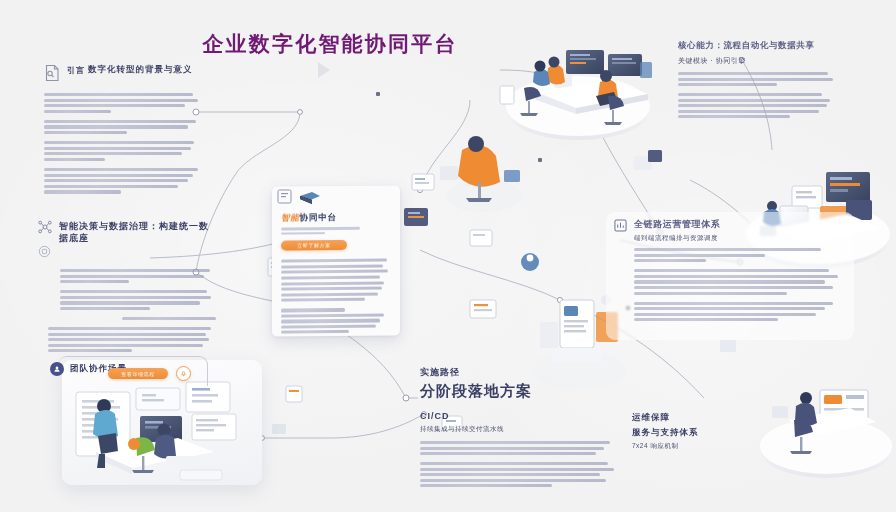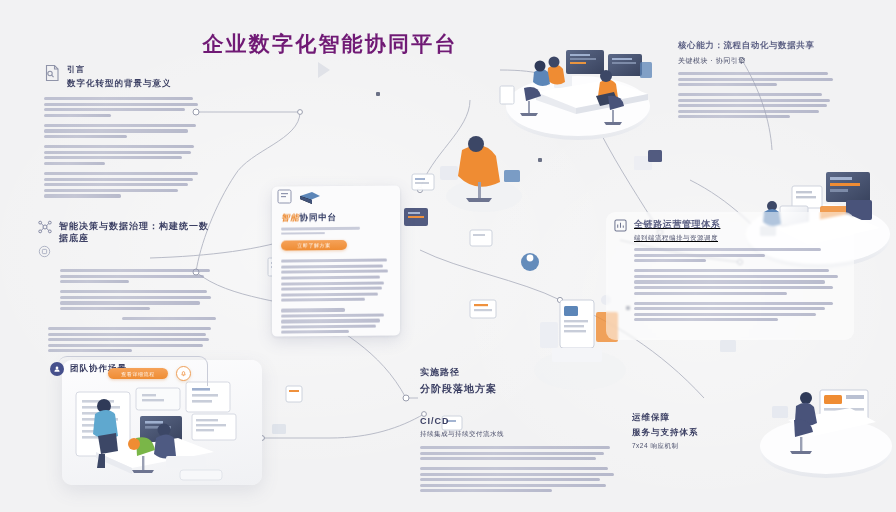--- a/index.html
+++ b/index.html
@@ -32,21 +32,21 @@
   #title {
     position: absolute; left: 200px; top: 30px; width: 260px;
     text-align: center; font-size: 21px; font-weight: 700;
     color: #701a75; letter-spacing: 2.2px; filter: blur(.55px);
   }
 
   
   .block { position: absolute; }
   .blk-head { display: flex; align-items: flex-start; gap: 7px; margin-bottom: 7px; }
   .blk-head .icn { flex: 0 0 auto; opacity: .75; }
-  .blk-titles { display:flex; flex-direction: column; gap: 3px; }
+  .blk-titles { display:flex; flex-direction: row; gap: 3px; align-items: center; }
 
   
   .panel {
     position: absolute; background: rgba(255,255,255,.52);
     border-radius: 9px; backdrop-filter: blur(1px);
   }
 
   
   #center-card {
     position: absolute; left: 272px; top: 186px; width: 128px; height: 150px;
@@ -551,21 +551,21 @@
           <div class="ln" style="width:95%"></div>
         <div class="ln" style="width:93%"></div>
           <div class="ln" style="width:88%"></div>
         <div class="ln" style="width:70%"></div>
       </div>
     </div>
   </div>
 
   <div class="panel" style="left:606px; top:212px; width:248px; height:128px;"></div>
   <div class="block" style="left:614px; top:218px; width:236px;">
-    <div style="display:flex;align-items:flex-start;gap:7px;text-decoration:underline;">
+    <div style="display:flex;align-items:flex-start;gap:7px;">
       <span class="icn">
         <svg width="13" height="13" viewBox="0 0 14 14" fill="none" stroke="#6f7590" stroke-width="1.1">
           <rect x="1" y="1" width="12" height="12" rx="1.6"></rect>
           <path d="M4 9.5V6M7 9.5V4M10 9.5V7"></path>
         </svg>
       </span>
       <div style="width:212px">
         <div class="subhead" style="font-size:9px;margin-bottom:3px;">全链路运营管理体系</div>
         <div class="ptxt" style="font-size:6.5px;margin-bottom:5px;">端到端流程编排与资源调度</div>
         <div class="bodyblock para">
@@ -585,21 +585,21 @@
             <div class="ln" style="width:90%"></div>
           <div class="ln" style="width:86%"></div>
             <div class="ln" style="width:68%"></div>
         </div>
       </div>
     </div>
   </div>
 
   <div class="block" style="left:420px; top:366px; width:200px;">
     <div class="headline" style="font-size:9px;margin-bottom:3px;">实施路径</div>
-    <div class="headline" style="font-size:10px;margin-bottom:20px;">分阶段落地方案</div>
+    <div class="headline" style="font-size:15px;margin-bottom:10px;">分阶段落地方案</div>
     <div class="headline" style="font-size:9px;margin-bottom:4px;">CI/CD</div>
     <div class="ptxt" style="font-size:6.5px;margin-bottom:7px;">持续集成与持续交付流水线</div>
     <div class="bodyblock para">
       <div class="ln" style="width:95%"></div>
         <div class="ln" style="width:92%"></div>
       <div class="ln" style="width:88%"></div>
     </div>
     <div class="bodyblock">
       <div class="ln" style="width:94%"></div>
         <div class="ln" style="width:97%"></div>

